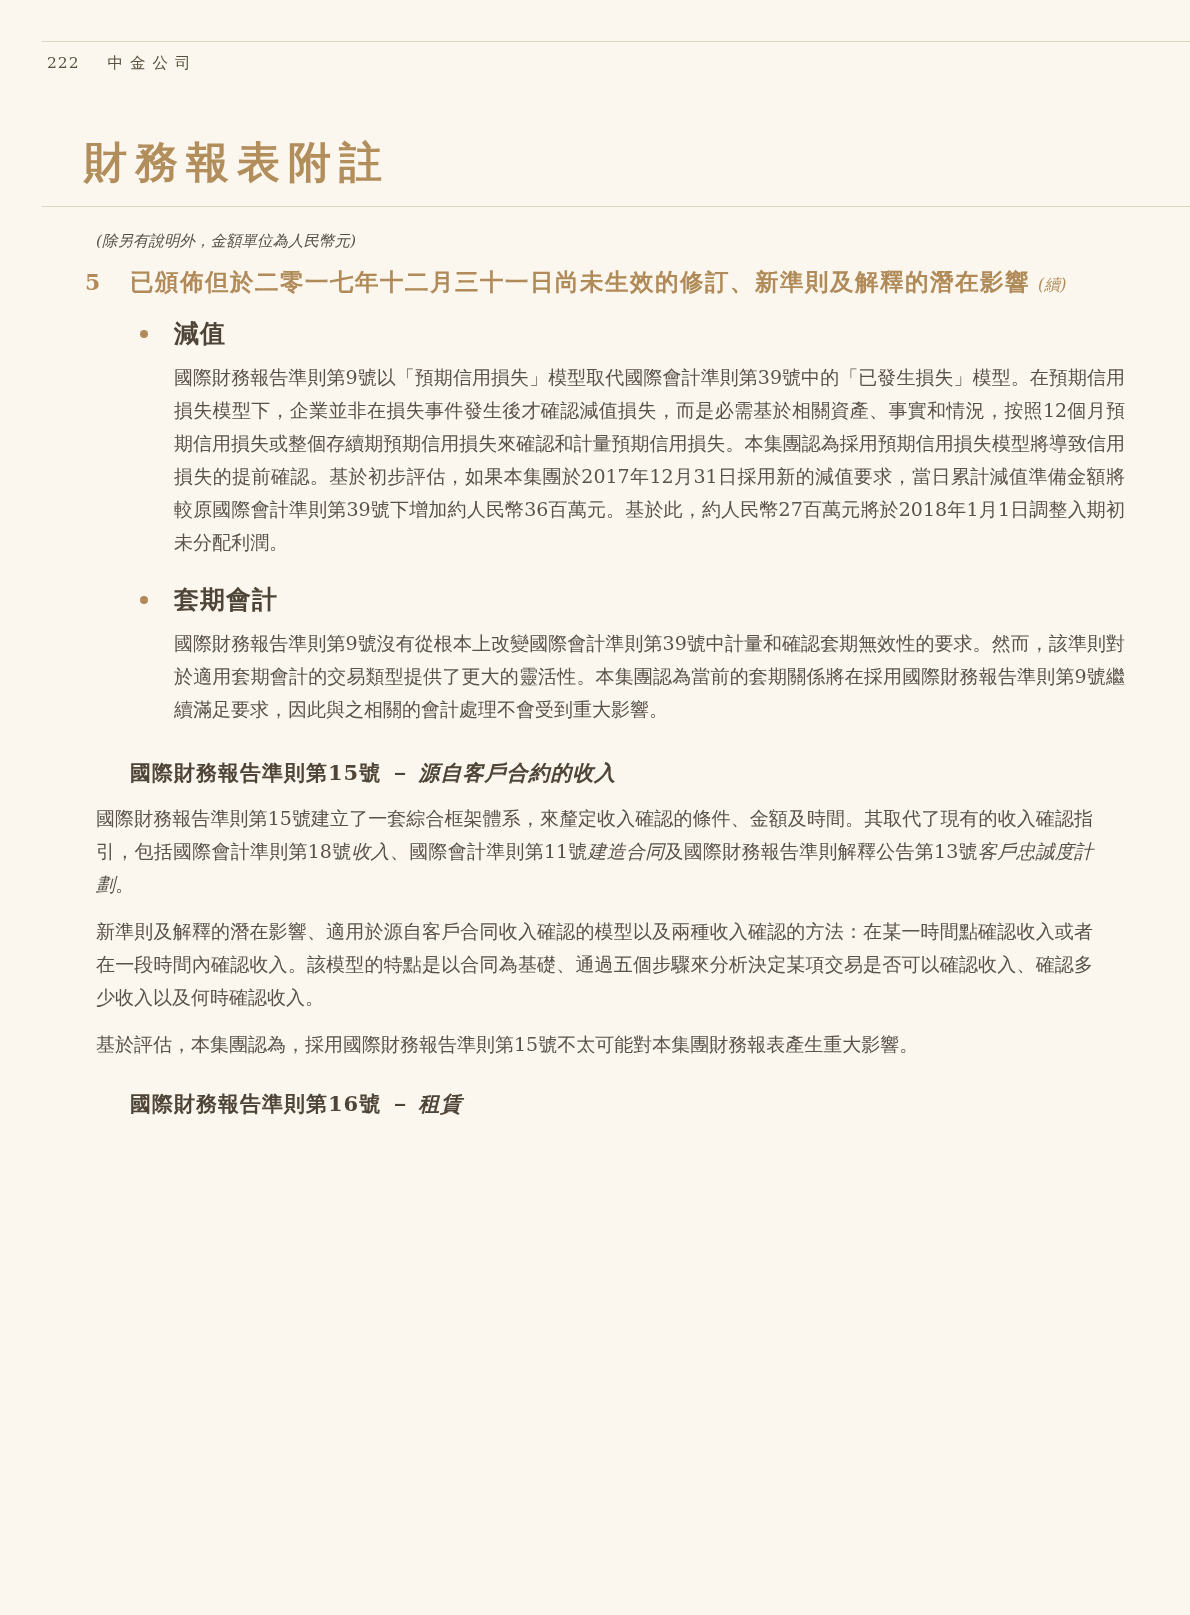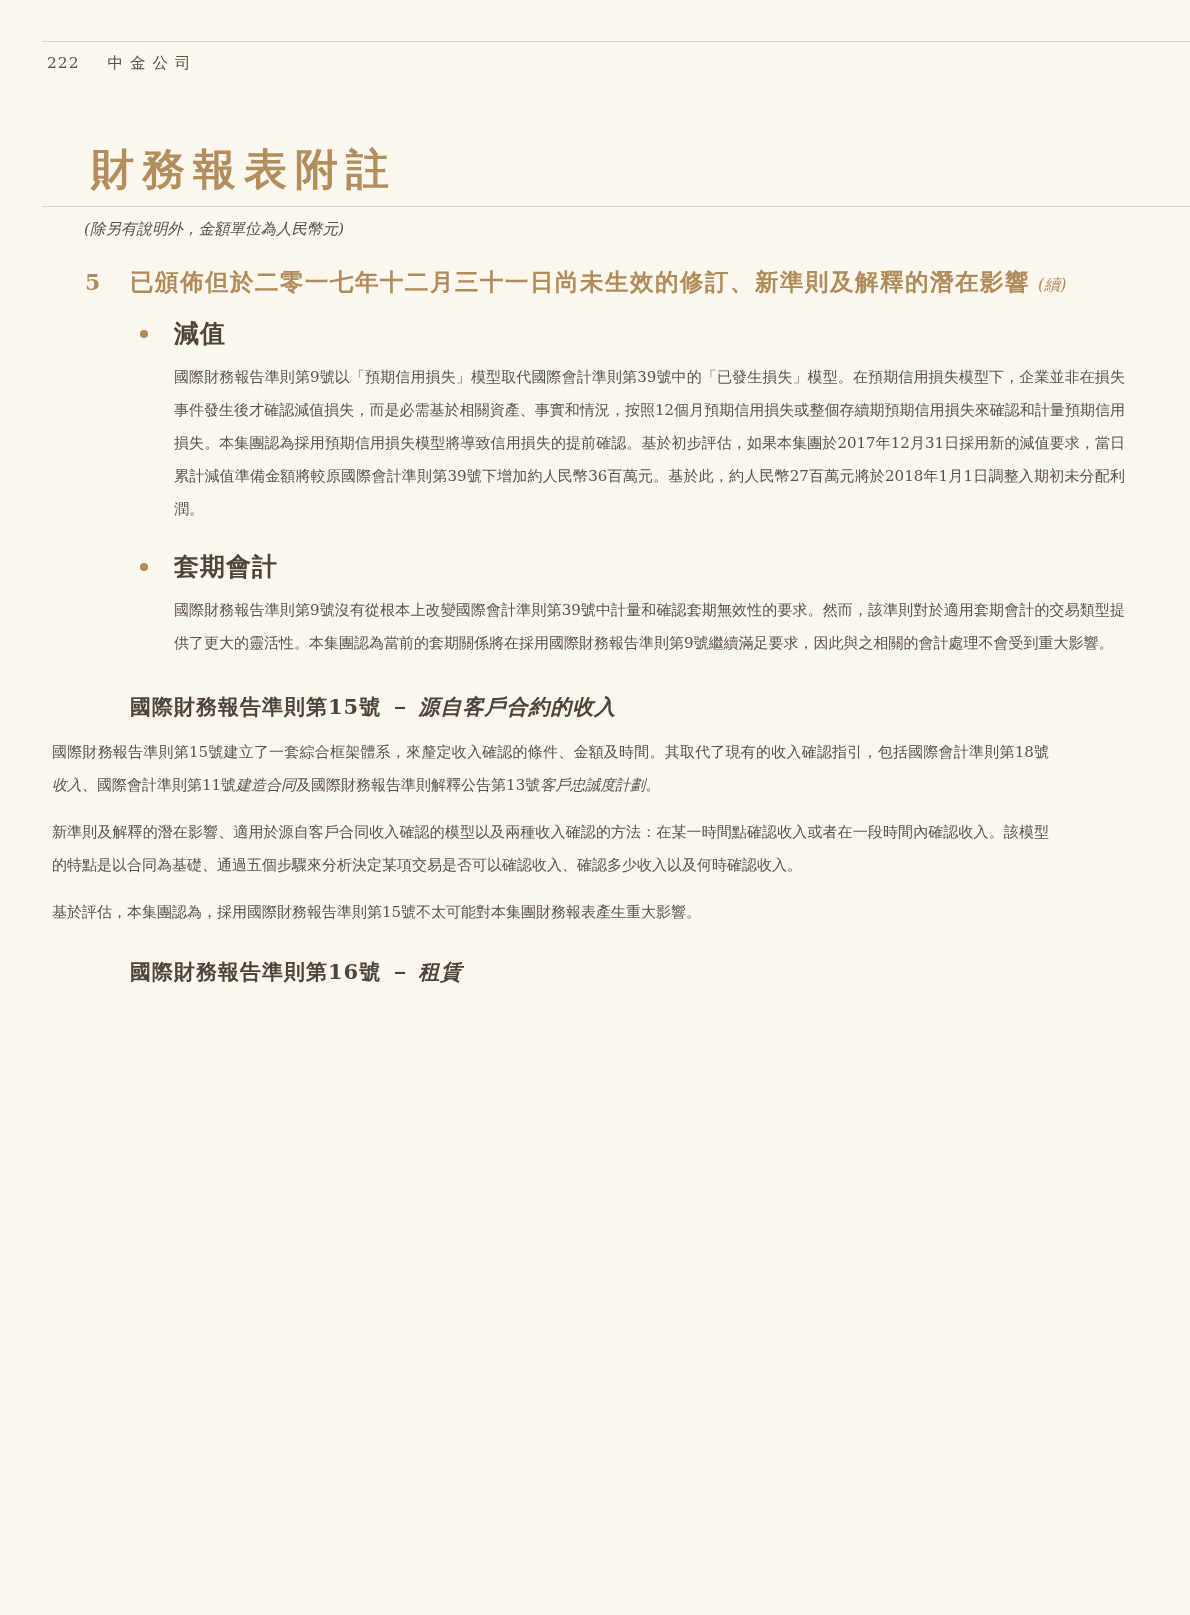--- a/index.html
+++ b/index.html
@@ -25,29 +25,29 @@
   .page-header {
     position: absolute; top: 53px; left: 47px;
     font-size: 15.5px; color: #57503f;
     display: flex; align-items: baseline;
   }
   .page-number { letter-spacing: 1px; }
   .company-name { margin-left: 28px; letter-spacing: 7px; }
 
   .doc-title {
     position: absolute; top: 138px; left: 83px;
-    margin: 8px;
+    margin: 1px;
     font-size: 43px; font-weight: 700;
     letter-spacing: 8px;
     color: #b28e5c;
     line-height: 1.1;
   }
   .doc-note {
     position: absolute; top: 219px; left: 84px;
-    margin: 0;
+    margin: 12px;
     font-size: 15.5px; font-style: italic;
     color: #57504a;
   }
 
   main { position: absolute; top: 266px; left: 0; width: 1190px; }
 
   .sec5 {
     position: relative;
     margin: 0 0 0 85px;
     padding-left: 45px;
@@ -94,27 +94,27 @@
     margin: 0;
     font-size: 25px; font-weight: 700;
     color: #4e4437;
     letter-spacing: 1px;
     line-height: 26px;
   }
 
   p.body {
     margin: 14px 0 0 174px;
     width: 951px;
-    font-size: 15px;
+    font-size: 19px;
     line-height: 33px;
     text-align: justify;
     color: #5a524a;
   }
   p.body-wide {
-    margin-left: 52px;
+    margin-left: 96px;
     width: 997px;
   }
   .mt-36 { margin-top: 36px; }
   .mt-32 { margin-top: 32px; }
   .mt-28 { margin-top: 28px; }
   .mt-16 { margin-top: 16px; }
 </style>
 </head>
 <body>
 

